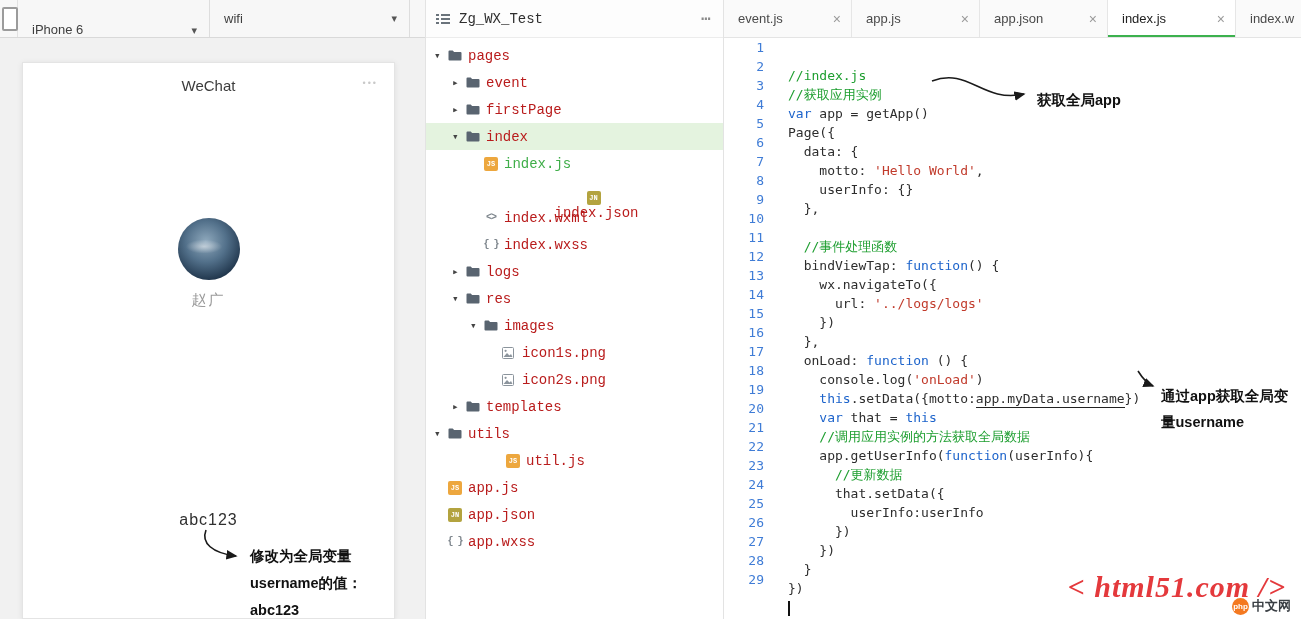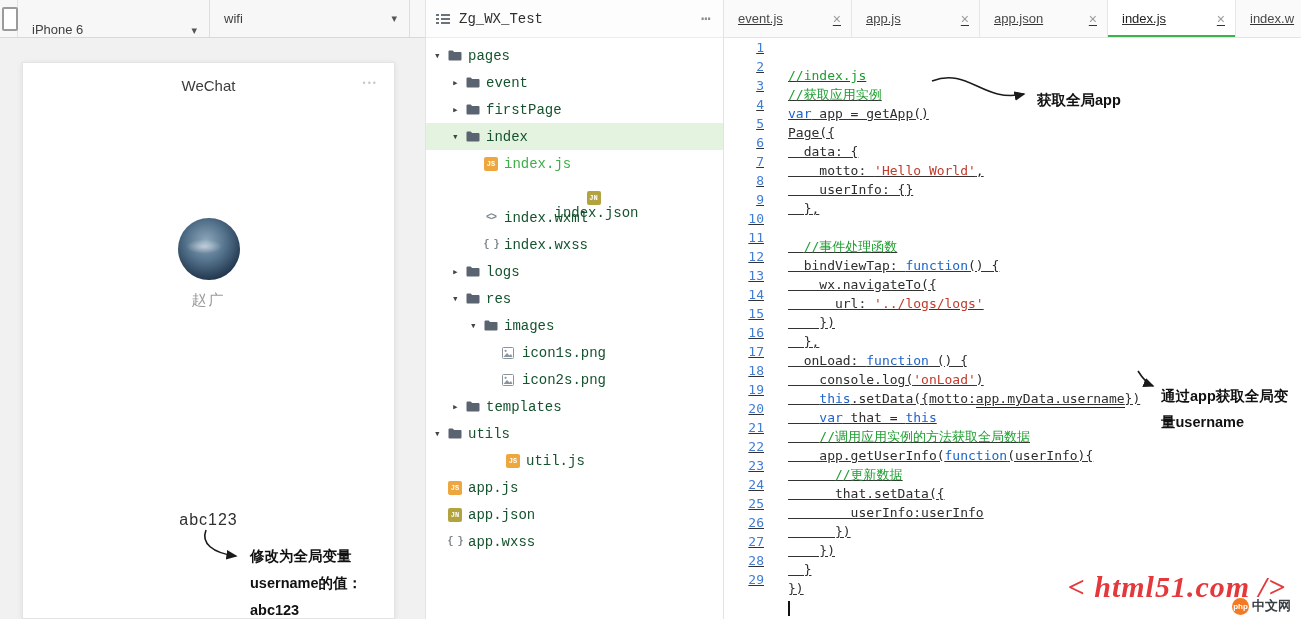--- a/index.html
+++ b/index.html
@@ -43,25 +43,25 @@
   .exp-more { color:#8a8a8a; font-size:17px; cursor:pointer; }
   .tree { flex:1; padding-top:4px; overflow:hidden; }
   .trow { height:27px; display:flex; align-items:center; cursor:pointer; white-space:nowrap; }
   .trow.sel { background:#e4f3df; }
   .caret { flex:0 0 14px; width:14px; color:#444; font-size:11px; }
   .ficon { flex:0 0 20px; width:20px; display:flex; align-items:center; }
   .ficon.f-js, .ficon.f-jn { flex:0 0 14px; width:14px; height:14px; margin-right:6px; border-radius:2px; color:#fff; font-size:7px; font-weight:bold; display:flex; align-items:center; justify-content:center; }
   .ficon.f-js { background:#eda73e; }
   .ficon.f-jn { background:#b3a33f; }
   .ficon.f-wxml, .ficon.f-wxss { flex:0 0 14px; width:14px; margin-right:6px; color:#7d858c; font-weight:bold; font-size:10px; letter-spacing:-1px; justify-content:center; }
-  .tlabel { font-size:14px; color:#14532d; }
+  .tlabel { font-size:14px; color:#b91c1c; }
   .tlabel.act { color:#3fae49; }
 
   
-  .editor { flex:1; position:relative; display:flex; flex-direction:column; background:#fff; overflow:hidden;text-decoration:underline; }
+  .editor { flex:1; position:relative; display:flex; flex-direction:column; background:#fff; overflow:hidden; }
   .tabbar { flex:0 0 38px; height:38px; display:flex; background:#fafafa; border-bottom:1px solid #e4e4e4; overflow:hidden; }
   .tab { flex:0 0 128px; width:128px; display:flex; align-items:center; justify-content:space-between; padding:0 10px 0 14px; border-right:1px solid #e6e6e6; font-size:13px; color:#4a4a4a; position:relative; cursor:pointer; background:#fafafa; }
   .tab.active { background:#fff; color:#222; }
   .tab.active::after { content:""; position:absolute; left:0; right:0; bottom:0; height:2px; background:#3cb14e; }
   .tab-close { color:#9a9a9a; font-size:14px; padding-left:6px; }
 
   .code-wrap { flex:1; display:flex; font-family:"DejaVu Sans Mono", monospace; font-size:13px; line-height:19px; overflow:hidden; }
   .gutter { flex:0 0 52px; width:52px; text-align:right; padding-right:12px; color:#3f7cd6; }
   .ln { height:19px; }
   .code { flex:1; white-space:pre; color:#2d2d2d; padding-left:12px;margin-top:28px; }

